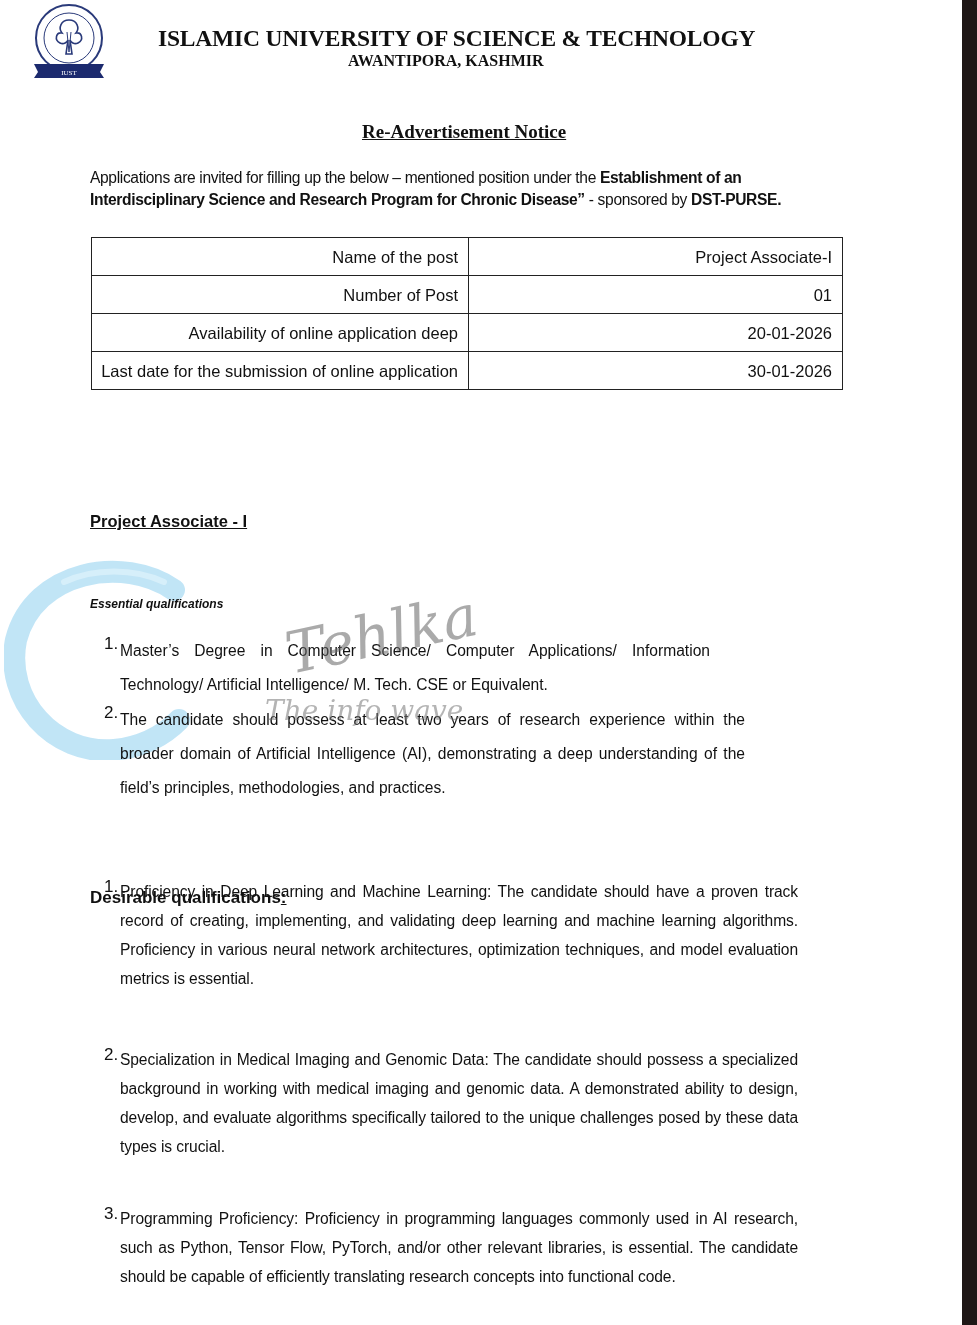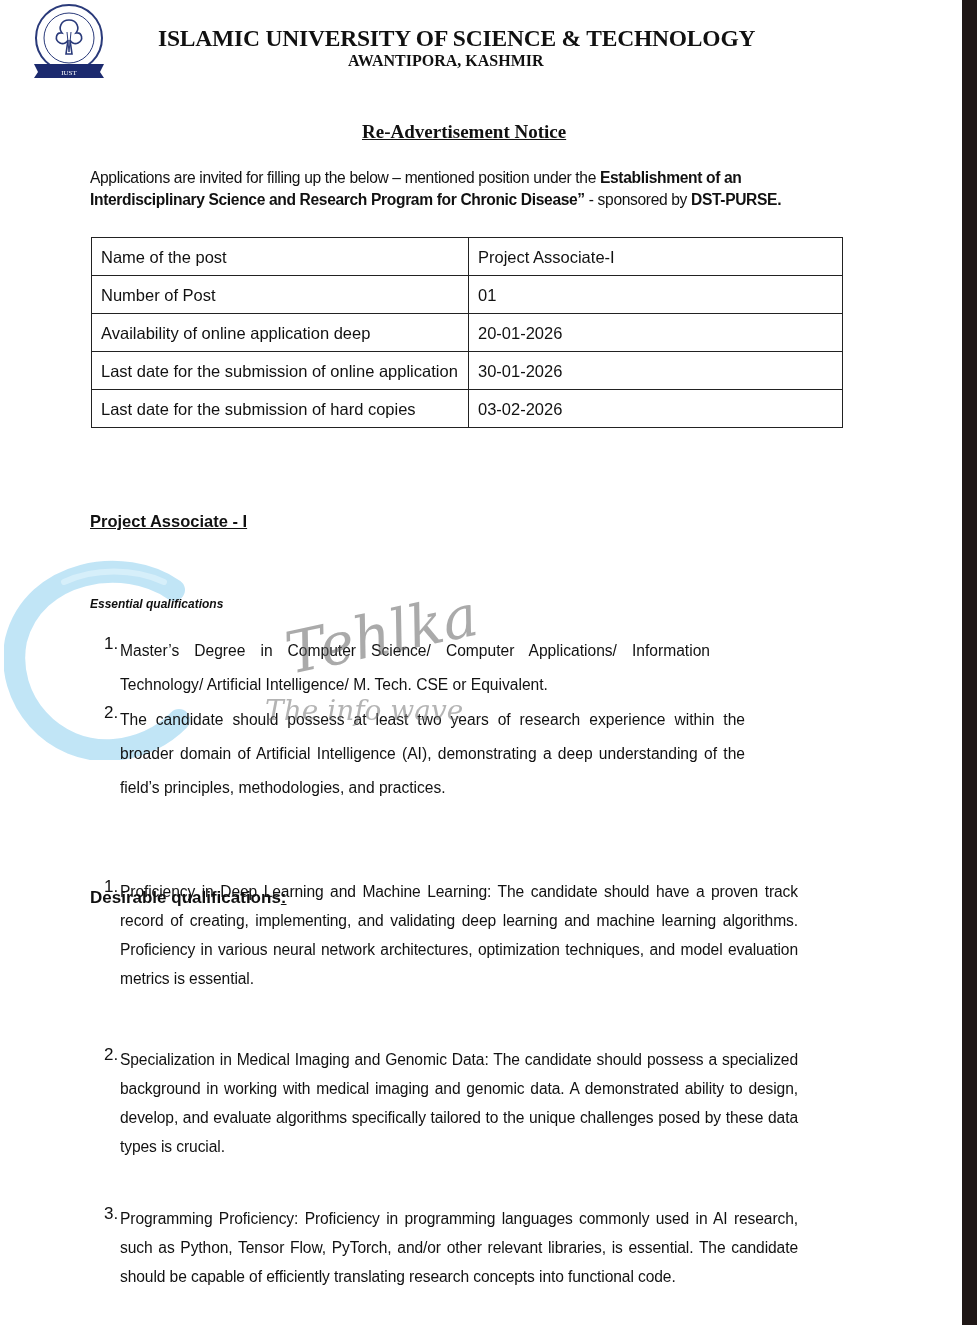--- a/index.html
+++ b/index.html
@@ -34,21 +34,21 @@
       position: absolute; left: 90px; top: 167px; width: 740px;
       font-size: 15.6px; line-height: 22px; letter-spacing: -0.35px;
     }
     .intro b { font-weight: bold; }
     table.info {
       position: absolute; left: 91px; top: 237px; width: 752px;
       border-collapse: collapse; font-size: 16.5px;
     }
     table.info td {
       border: 1.4px solid #222; vertical-align: top;
-      padding: 2px 10px 0 9px; line-height: 35px;
+      padding: 2px 10px 0 9px; line-height: 35px; text-align: right;
     }
     table.info td.k { width: 357px; }
     .h-post {
       position: absolute; left: 90px; top: 512px;
       font-size: 16.5px; font-weight: bold; text-decoration: underline; white-space: nowrap;
     }
     .h-ess {
       position: absolute; left: 90px; top: 597px;
       font-size: 12px; font-weight: bold; font-style: italic; white-space: nowrap;
     }
@@ -112,24 +112,20 @@
     <td>01</td>
   </tr>
   <tr>
     <td class="k">Availability of online application deep</td>
     <td>20-01-2026</td>
   </tr>
   <tr>
     <td class="k">Last date for the submission of online application</td>
     <td>30-01-2026</td>
   </tr>
-  <tr>
-    <td class="k">Last date for the submission of hard copies</td>
-    <td>03-02-2026</td>
-  </tr>
 </tbody>
   </table>
 
 <div class="h-post">Project Associate - I</div>
 
 <div class="watermark-ring">
   <svg width="190" height="200" viewBox="0 0 190 200">
     <path d="M170 30 C120 -5 30 10 12 80 C0 140 50 195 110 190 C140 187 160 175 175 160" fill="none" stroke="#8fd0f0" stroke-width="22" stroke-linecap="round"></path>
     <path d="M160 22 C130 8 90 8 60 22" fill="none" stroke="#b6e2f6" stroke-width="6" stroke-linecap="round"></path>
   </svg>

